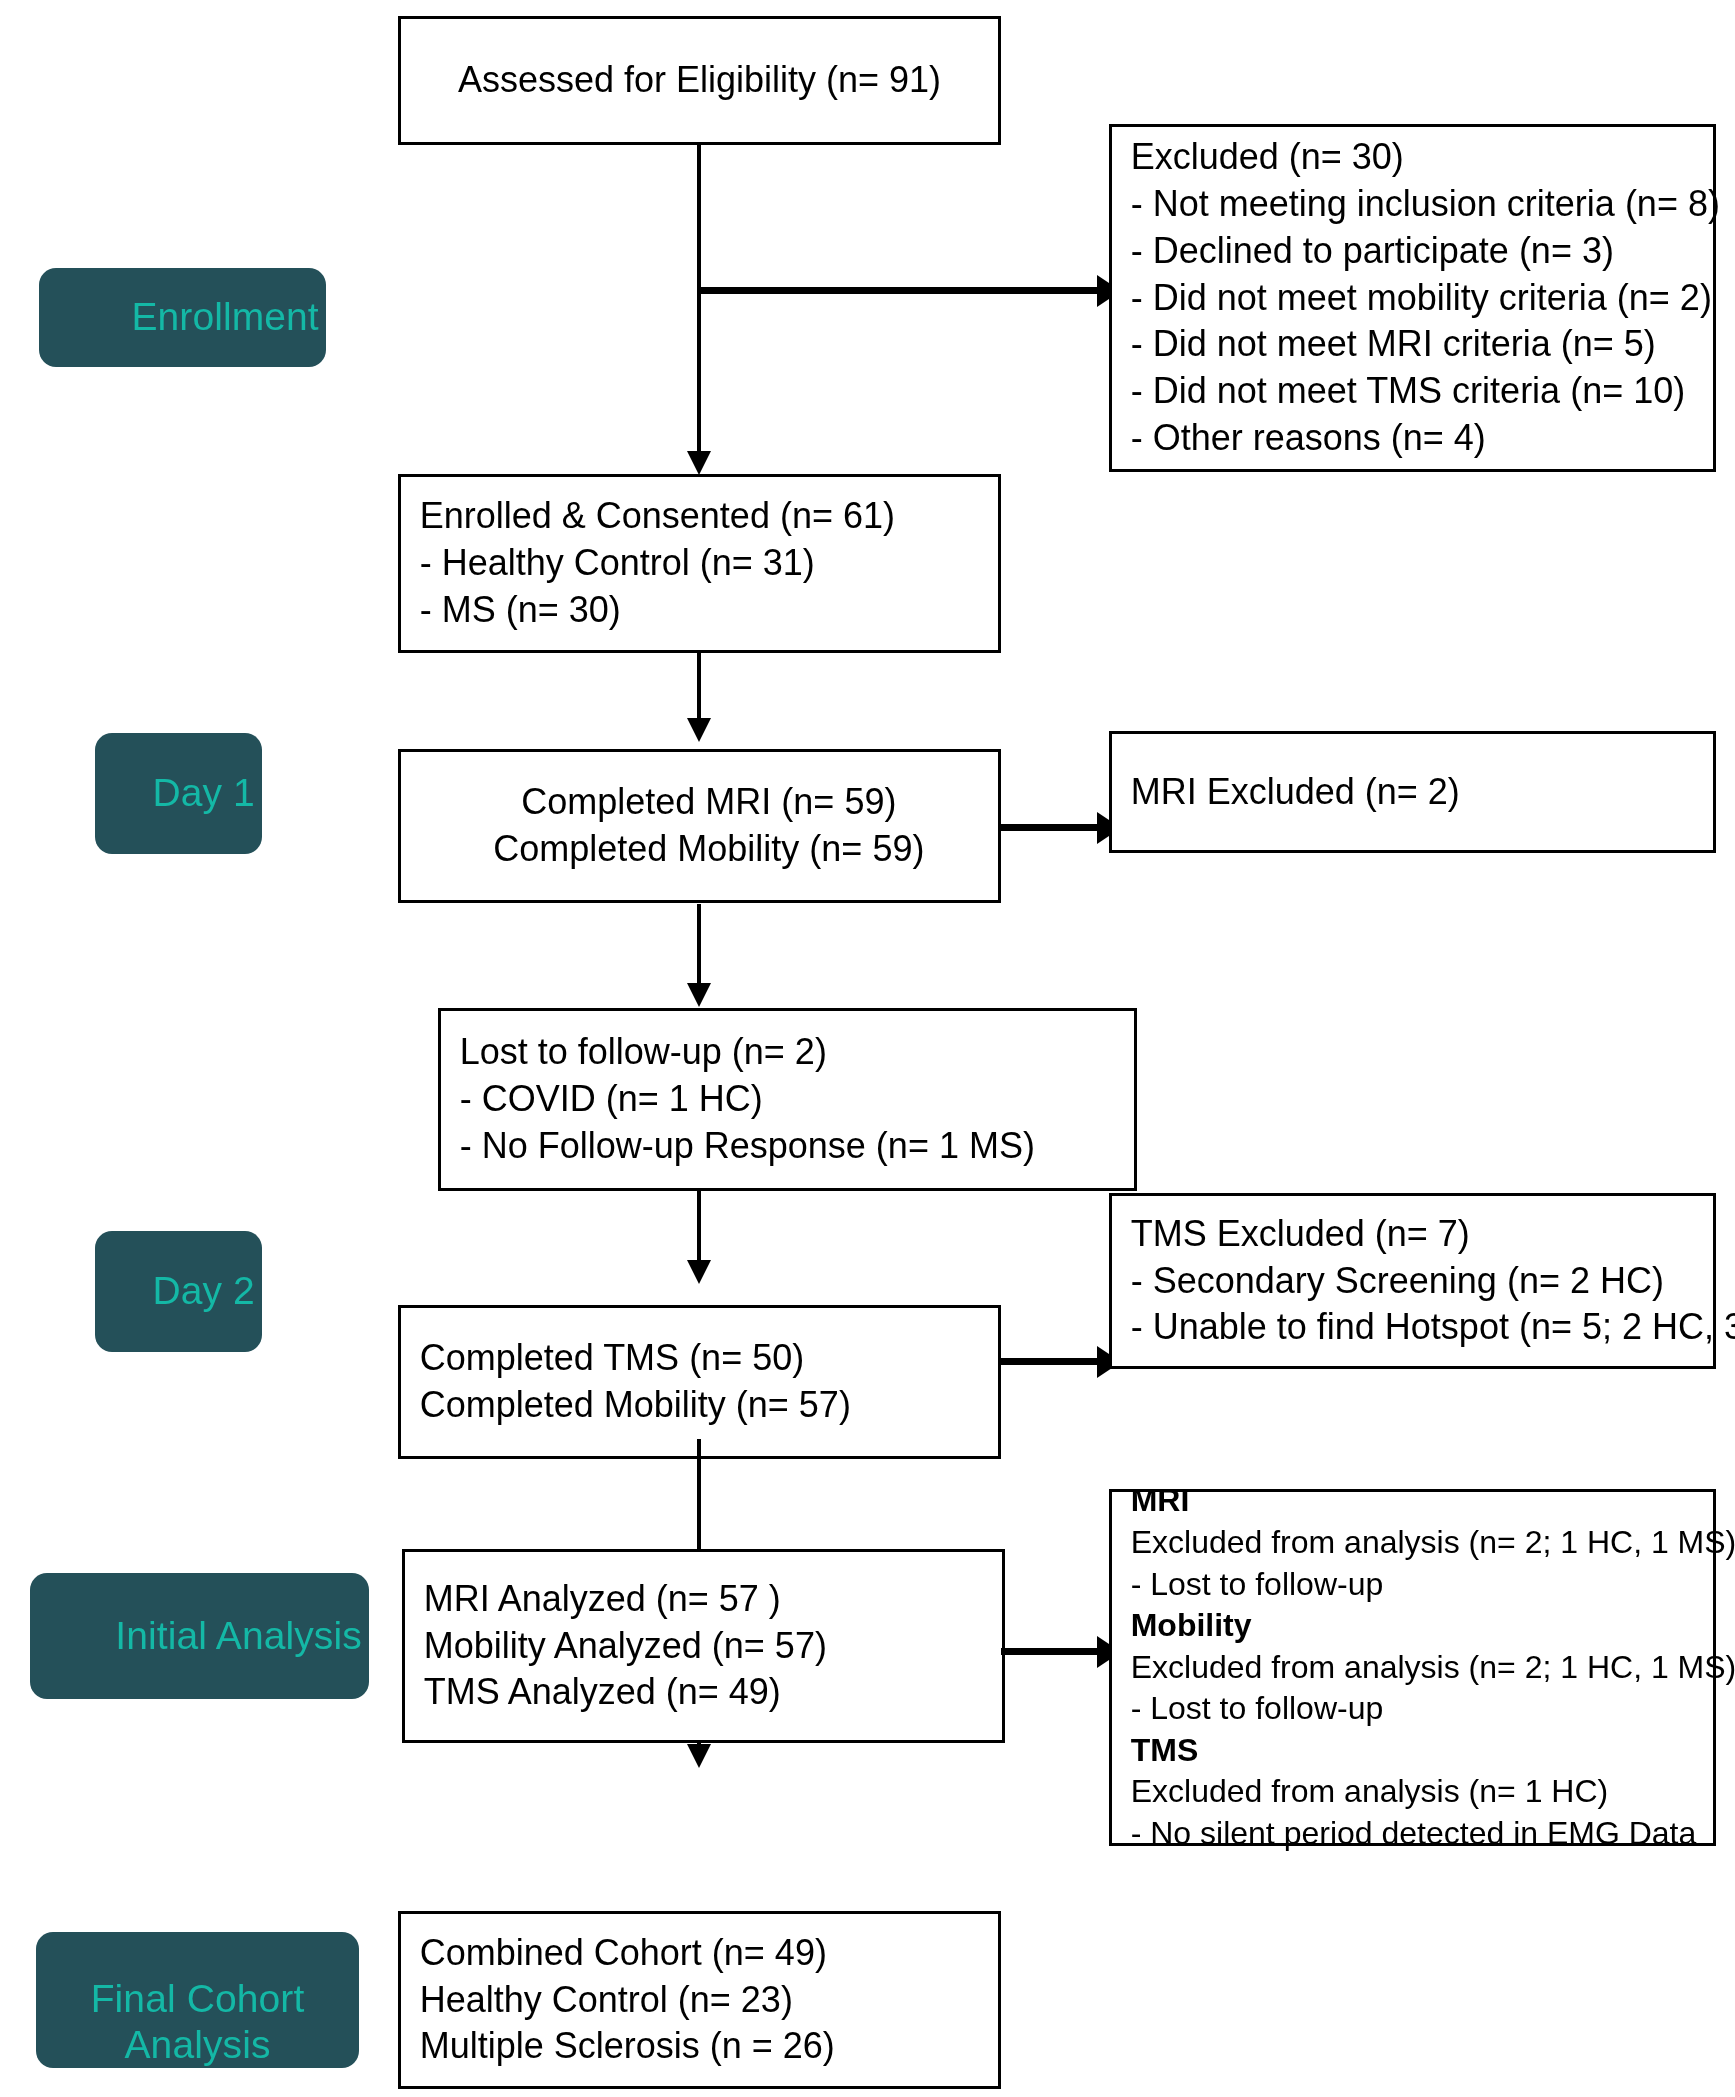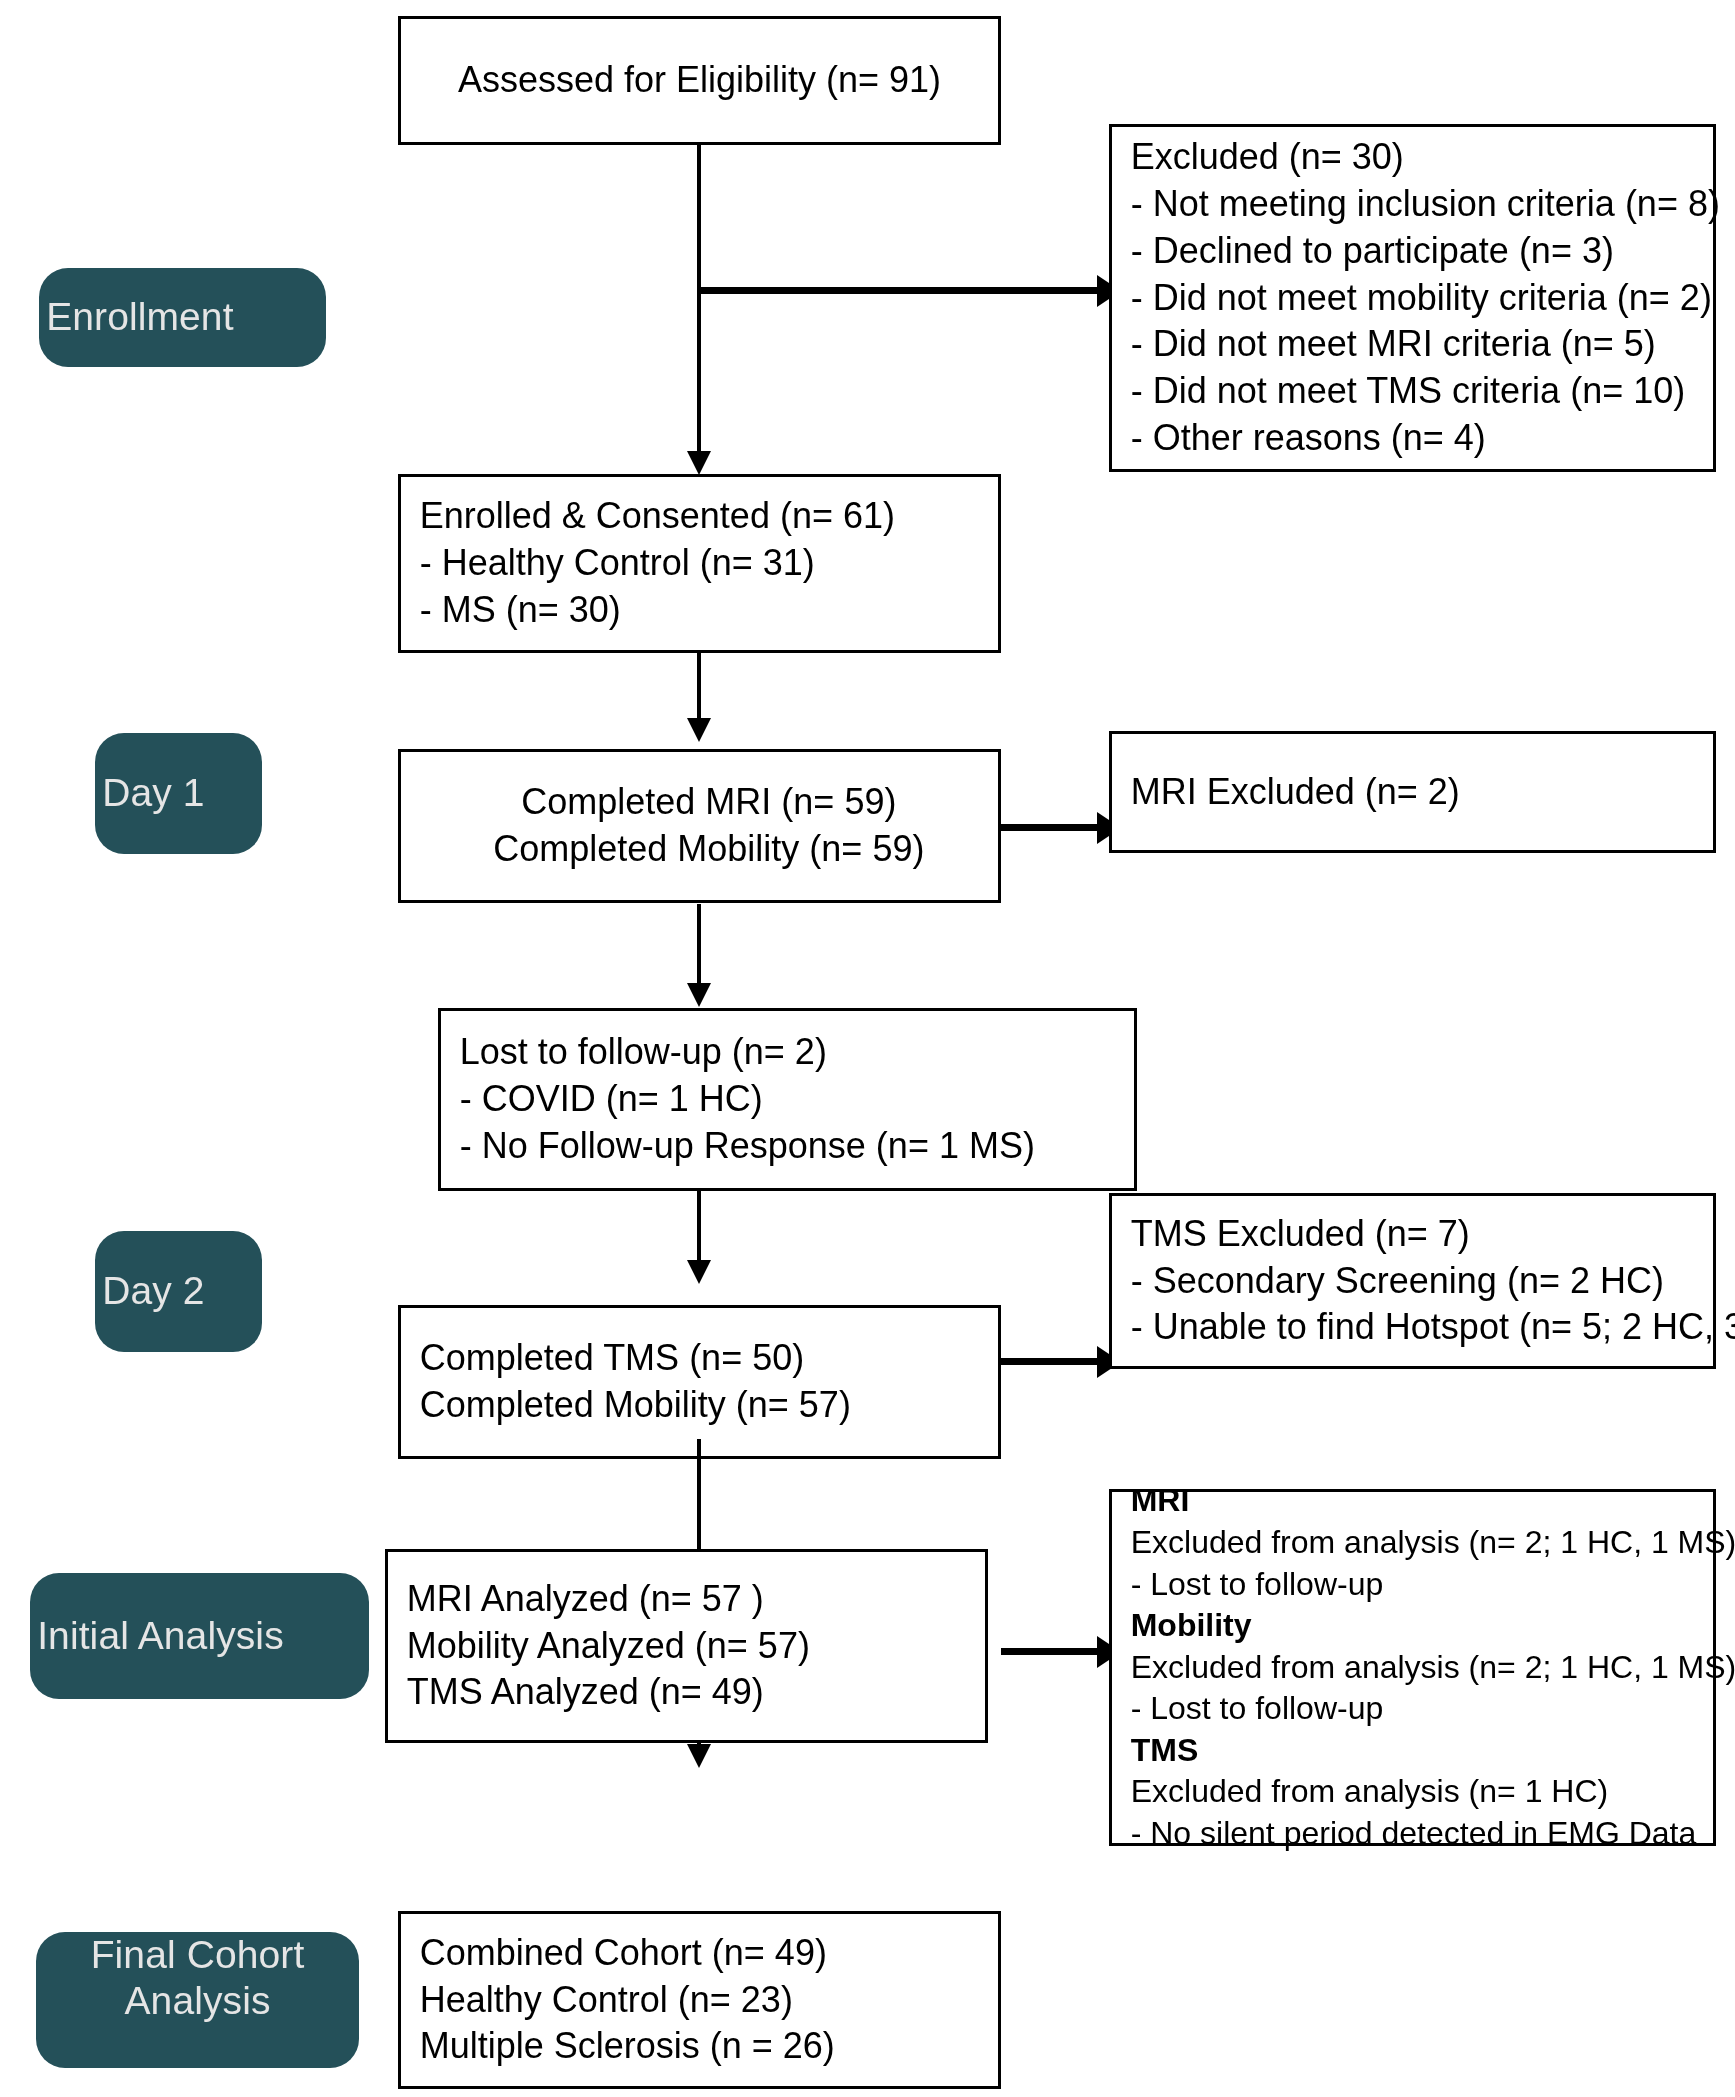--- a/index.html
+++ b/index.html
@@ -12,25 +12,25 @@
     width:1736px;
     height:2097px;
     background:#ffffff;
     overflow:hidden;
   }
 
   
   .stage-pill{
     position:absolute;
     background:#245059;
-    color:#e5e5e5;
-    border-radius:29px;
+    color:#14b8a6;
+    border-radius:17px;
     display:flex;
     align-items:center;
-    justify-content:flex-start;
+    justify-content:flex-end;
     text-align:center;
     font-size:39px;
     line-height:1.18;
     letter-spacing:0.1px;
     font-weight:400;
     padding:0 7.2px;
     box-sizing:border-box;
   }
 
   
@@ -165,21 +165,21 @@
 
   <div class="node" style="left:1109px; top:1193px; width:607px; height:176px;">
     <div class="line">TMS Excluded (n= 7)</div>
     <div class="line">- Secondary Screening (n= 2 HC)</div>
     <div class="line">- Unable to find Hotspot (n= 5; 2 HC, 3 MS)</div>
   </div>
 
   <div class="vline" style="left:697px; top:1439px; height:310px;"></div>
   <div class="arrow-down" style="left:687px; top:1744px;"></div>
 
-  <div class="node" style="left:385px; top:1549px; width:603px; height:194px;">
+  <div class="node" style="left:402px; top:1549px; width:603px; height:194px;">
     <div class="line">MRI Analyzed (n= 57 )</div>
     <div class="line">Mobility Analyzed (n= 57)</div>
     <div class="line">TMS Analyzed (n= 49)</div>
   </div>
 
   <div class="hline thick" style="left:1001px; top:1648px; width:120px;"></div>
   <div class="arrow-right" style="left:1097px; top:1636px;"></div>
 
   <div class="node small" style="left:1109px; top:1489px; width:607px; height:357px;">
     <div class="line b">MRI</div>

